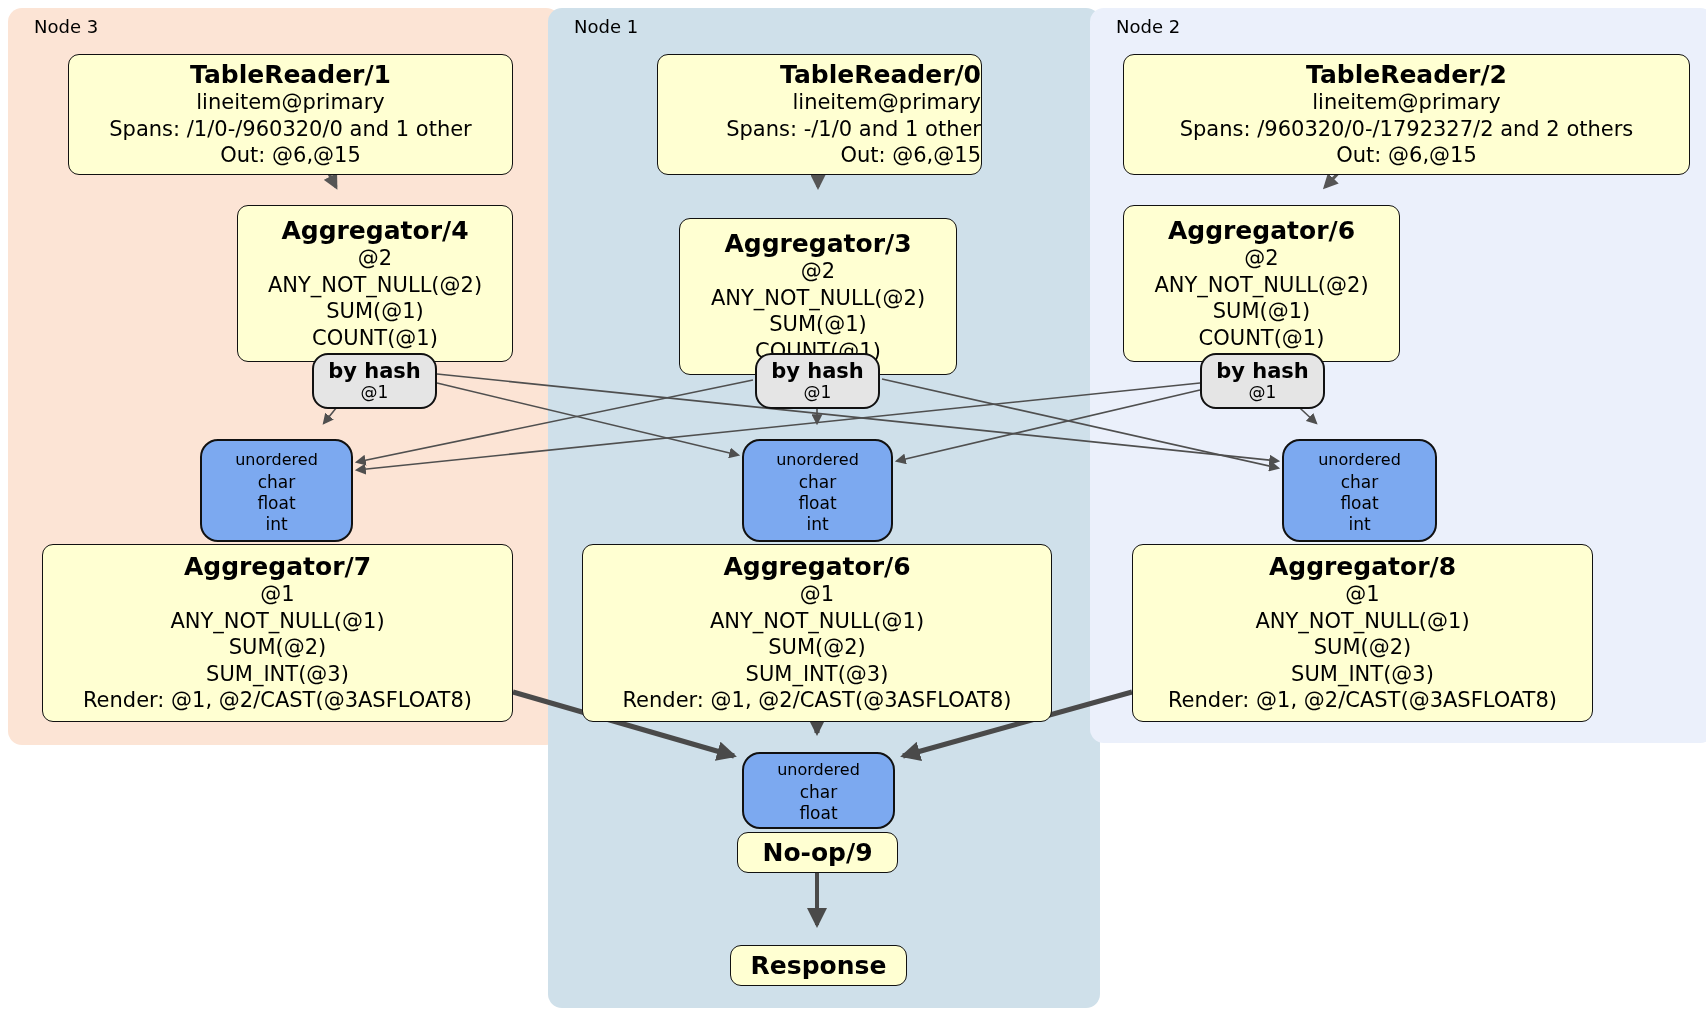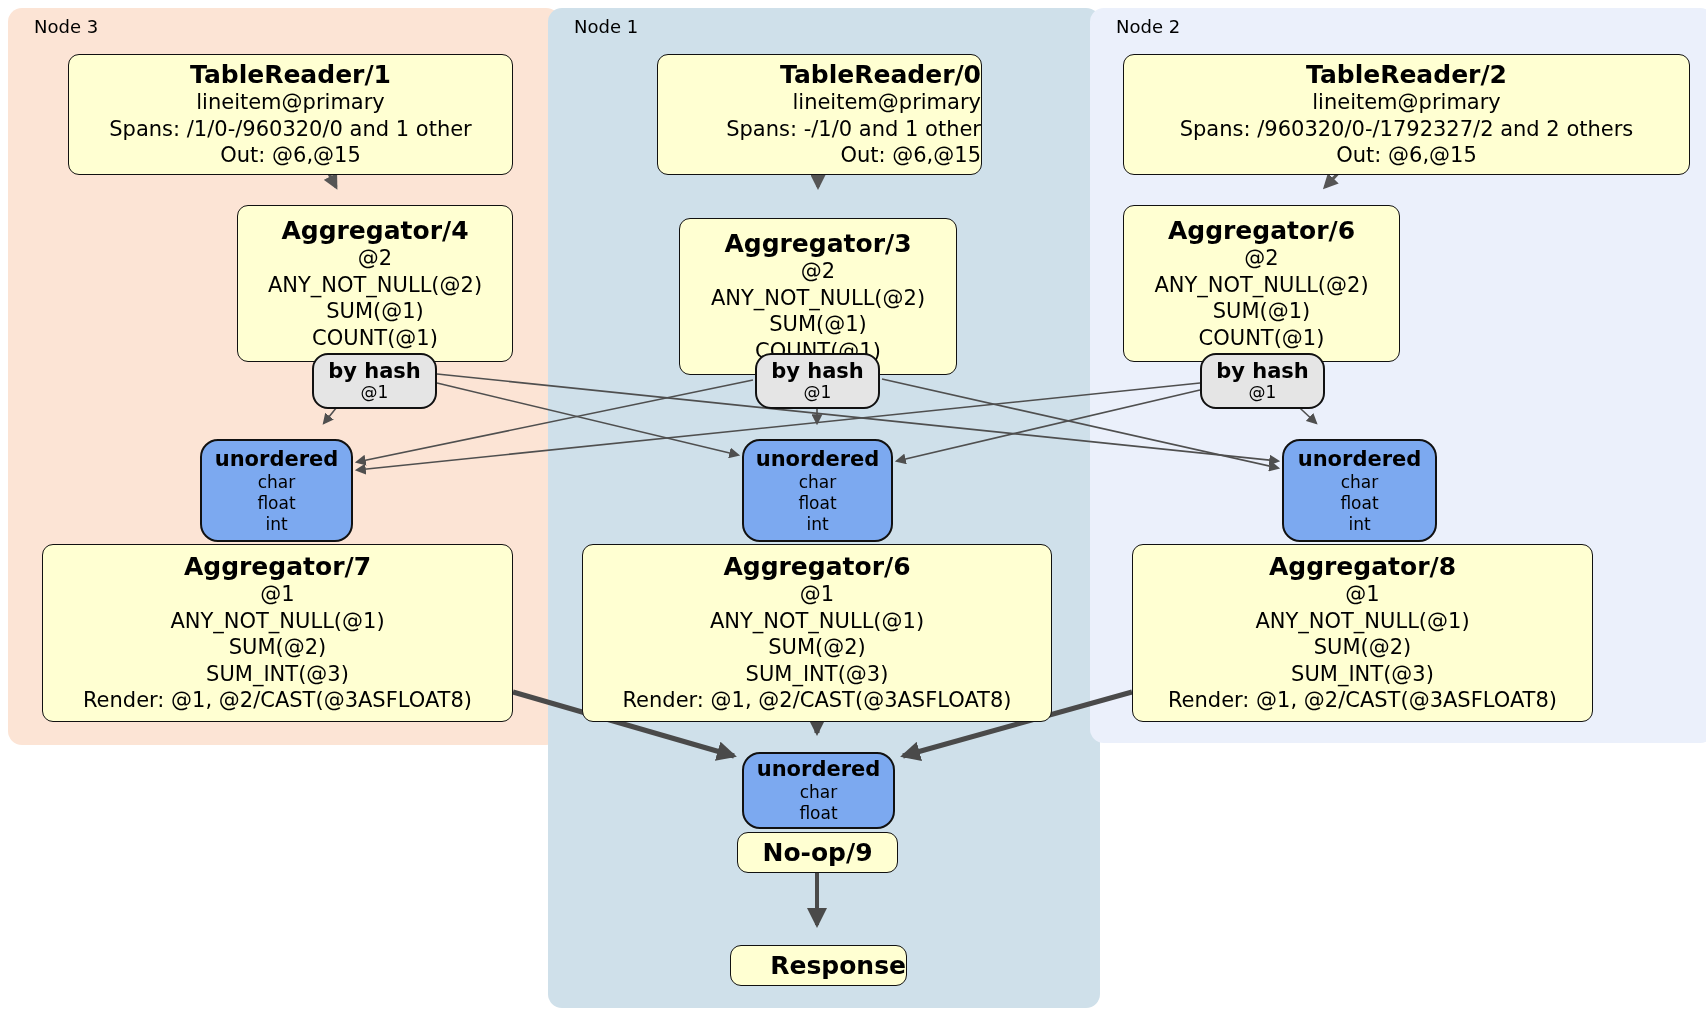--- a/index.html
+++ b/index.html
@@ -22,21 +22,21 @@
   .box .title { font-weight:bold; font-size:25px; line-height:29px; white-space:nowrap; }
   .box .line  { font-size:21px; line-height:26.5px; white-space:nowrap; }
   .router {
     background:#e5e5e5; border-radius:16px; z-index:3; border-width:2px;
   }
   .router .rtitle { font-weight:bold; font-size:21px; line-height:23px; }
   .router .rsub   { font-size:17px; line-height:19px; }
   .sync {
     background:#7ca9f0; border-radius:18px; z-index:3; border-width:2px;
   }
-  .sync .stitle { font-weight:bold; font-size:21px; line-height:25px; }
+  .sync .stitle { font-weight:normal; font-size:16px; line-height:25px; }
   .sync .sitem  { font-size:17px; line-height:21px; }
   .small-title { font-weight:bold; font-size:25px; line-height:27px; white-space:nowrap; }
 </style>
 </head>
 <body>
 
 <div id="canvas">
 
   <div class="region" style="left:8px; top:8px; width:536px; height:737px; background:#fce4d5;">
     <div class="region-label">Node 3</div>
@@ -157,21 +157,21 @@
   <div class="box sync" style="left:742px; top:740px; width:153px; height:77px;">
     <div class="stitle">unordered</div>
     <div class="sitem">char</div>
     <div class="sitem">float</div>
   </div>
 
   <div class="box" style="left:737px; top:820px; width:161px; height:41px;">
     <div class="small-title">No-op/9</div>
   </div>
 
-  <div class="box" style="left:730px; top:933px; width:177px; height:41px;align-items:flex-end;">
+  <div class="box" style="left:730px; top:933px; width:177px; height:41px;">
     <div class="small-title">Response</div>
   </div>
 
   <div class="box" style="left:1123px; top:42px; width:567px; height:121px;">
     <div class="title">TableReader/2</div>
     <div class="line">lineitem@primary</div>
     <div class="line">Spans: /960320/0-/1792327/2 and 2 others</div>
     <div class="line">Out: @6,@15</div>
   </div>
 

